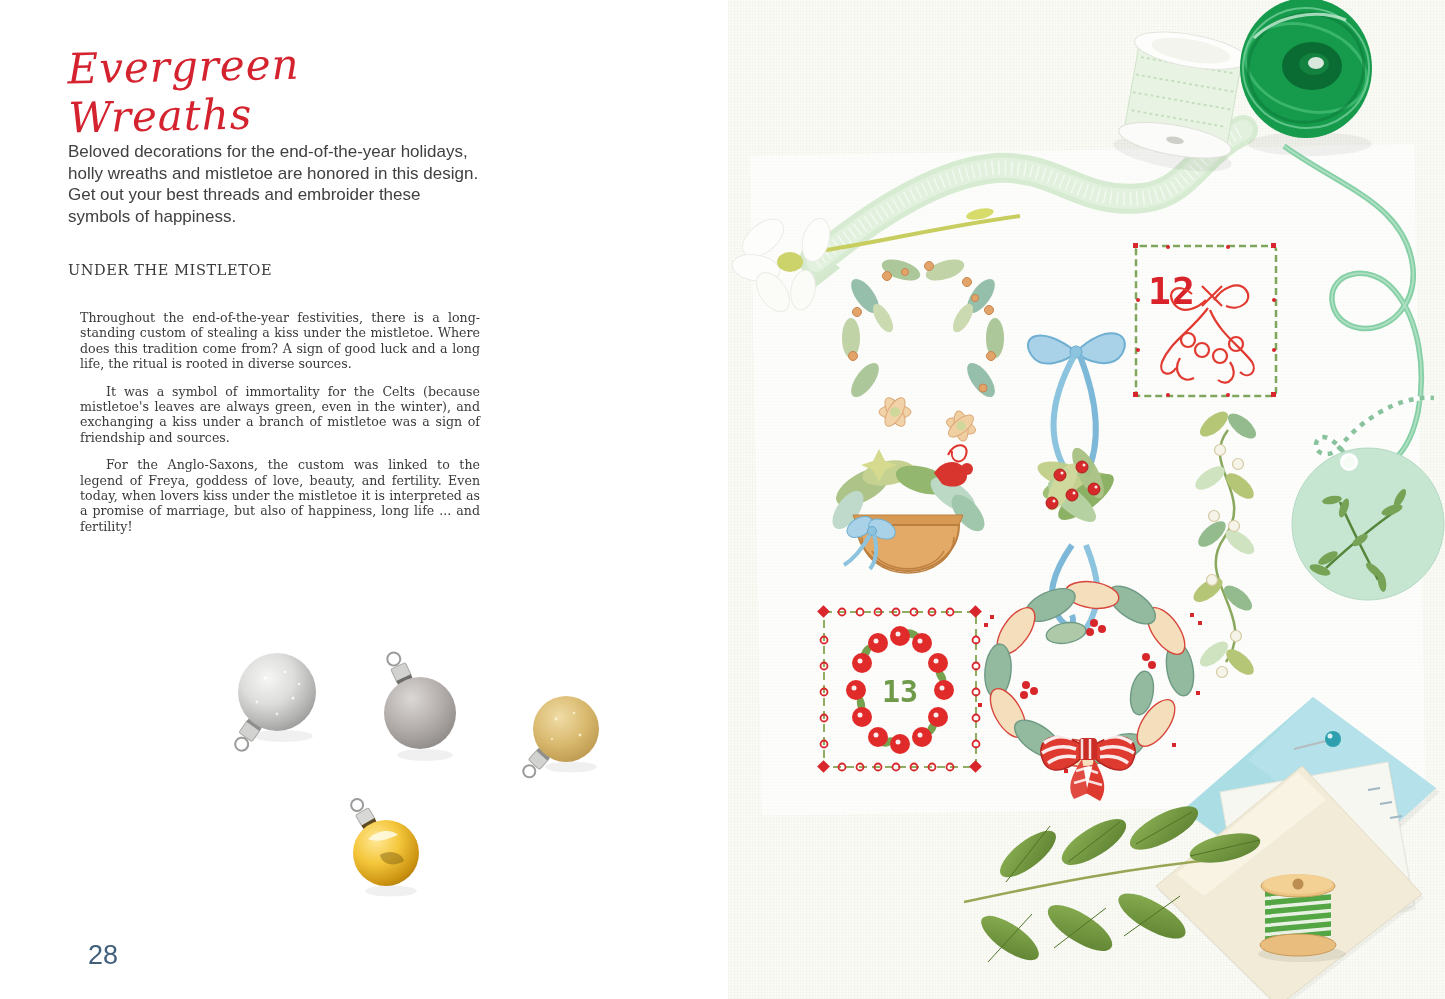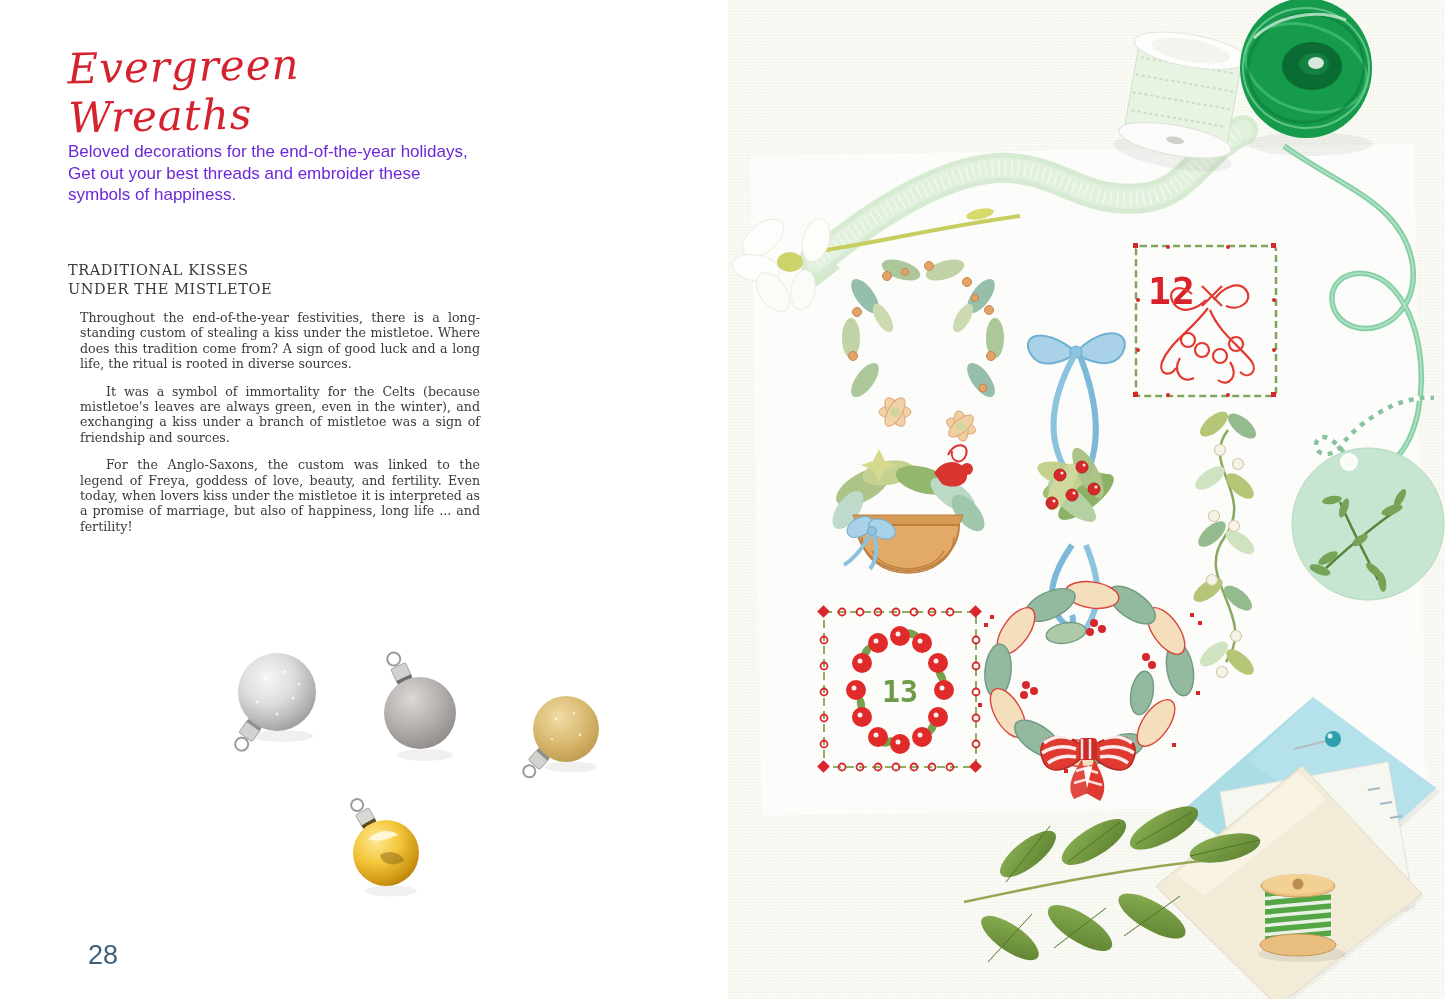--- a/index.html
+++ b/index.html
@@ -4,21 +4,21 @@
 <style>
   html,body{margin:0;padding:0;background:#e8e8e8;}
   .spread{position:relative;width:1445px;height:999px;background:#ffffff;overflow:hidden;
           font-family:"Liberation Sans",sans-serif;}
   
   .left-page{position:absolute;left:0;top:0;width:728px;height:999px;background:#ffffff;}
   .title{position:absolute;left:68px;top:40px;width:420px;
          font-family:"DejaVu Serif",serif;font-style:italic;font-weight:500;
          font-size:42px;color:#d4232f;letter-spacing:1px;transform:rotate(-1.2deg);}
   .intro{position:absolute;left:68px;top:141px;width:470px;
-         font-size:17px;line-height:21.5px;color:#6d28d9;}
+         font-size:17px;line-height:21.5px;color:#404040;}
   .intro span{display:block;}
   .section-heading{position:absolute;left:68px;top:261px;width:430px;
          font-family:"DejaVu Serif",serif;font-size:14.5px;line-height:19px;
          letter-spacing:.6px;color:#383838;}
   .section-heading span{display:block;}
   .body-copy{position:absolute;left:68px;top:298px;width:424px;
          font-family:"DejaVu Serif",serif;font-size:12.6px;line-height:15.4px;
          color:#3a3a3a;text-align:justify;}
   .body-copy p{margin:12px;}
   .body-copy p + p{text-indent:26px;}
@@ -36,26 +36,26 @@
 <body>
 
 <div class="spread">
 
   <div class="left-page">
 
     <div class="title">Evergreen Wreaths</div>
 
     <div class="intro">
       <span>Beloved decorations for the end-of-the-year holidays,</span>
+      <span>holly wreaths and mistletoe are honored in this design.</span>
       <span>Get out your best threads and embroider these</span>
       <span>symbols of happiness.</span>
     </div>
 
     <div class="section-heading">
-      <span>TRADITIONAL KISSES</span>
       <span>UNDER THE MISTLETOE</span>
     </div>
 
     <div class="body-copy">
       <p>Throughout the end-of-the-year festivities, there is a long-standing custom of stealing a kiss under the mistletoe. Where does this tradition come from? A sign of good luck and a long life, the ritual is rooted in diverse sources.</p>
       <p>It was a symbol of immortality for the Celts (because mistletoe's leaves are always green, even in the winter), and exchanging a kiss under a branch of mistletoe was a sign of friendship and sources.</p>
       <p>For the Anglo-Saxons, the custom was linked to the legend of Freya, goddess of love, beauty, and fertility. Even today, when lovers kiss under the mistletoe it is interpreted as a promise of marriage, but also of happiness, long life ... and fertility!</p>
     </div>
 
     <svg class="ornaments-svg" width="728" height="999" viewBox="0 0 728 999">

